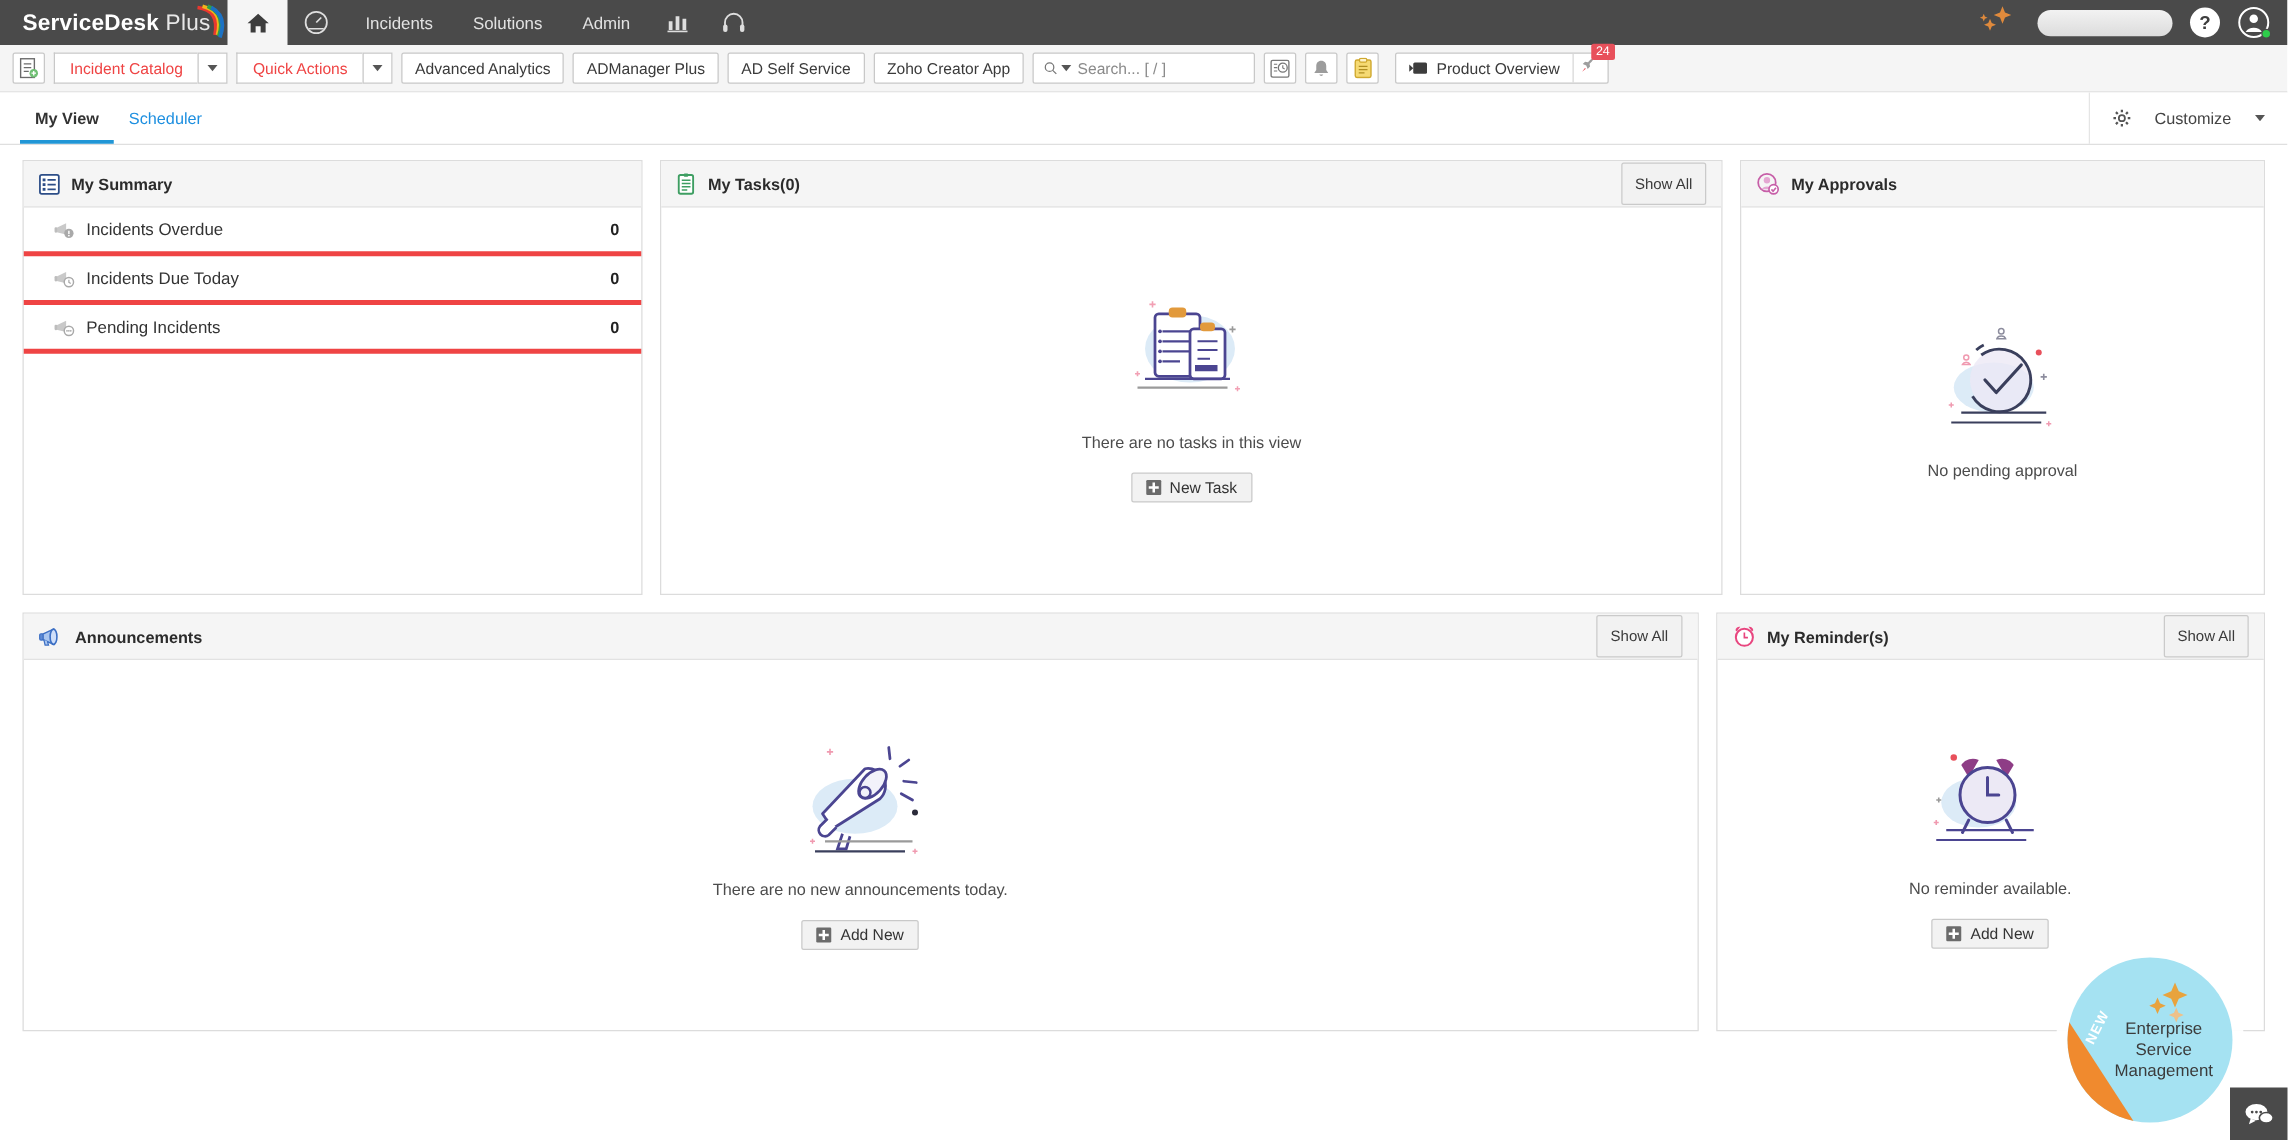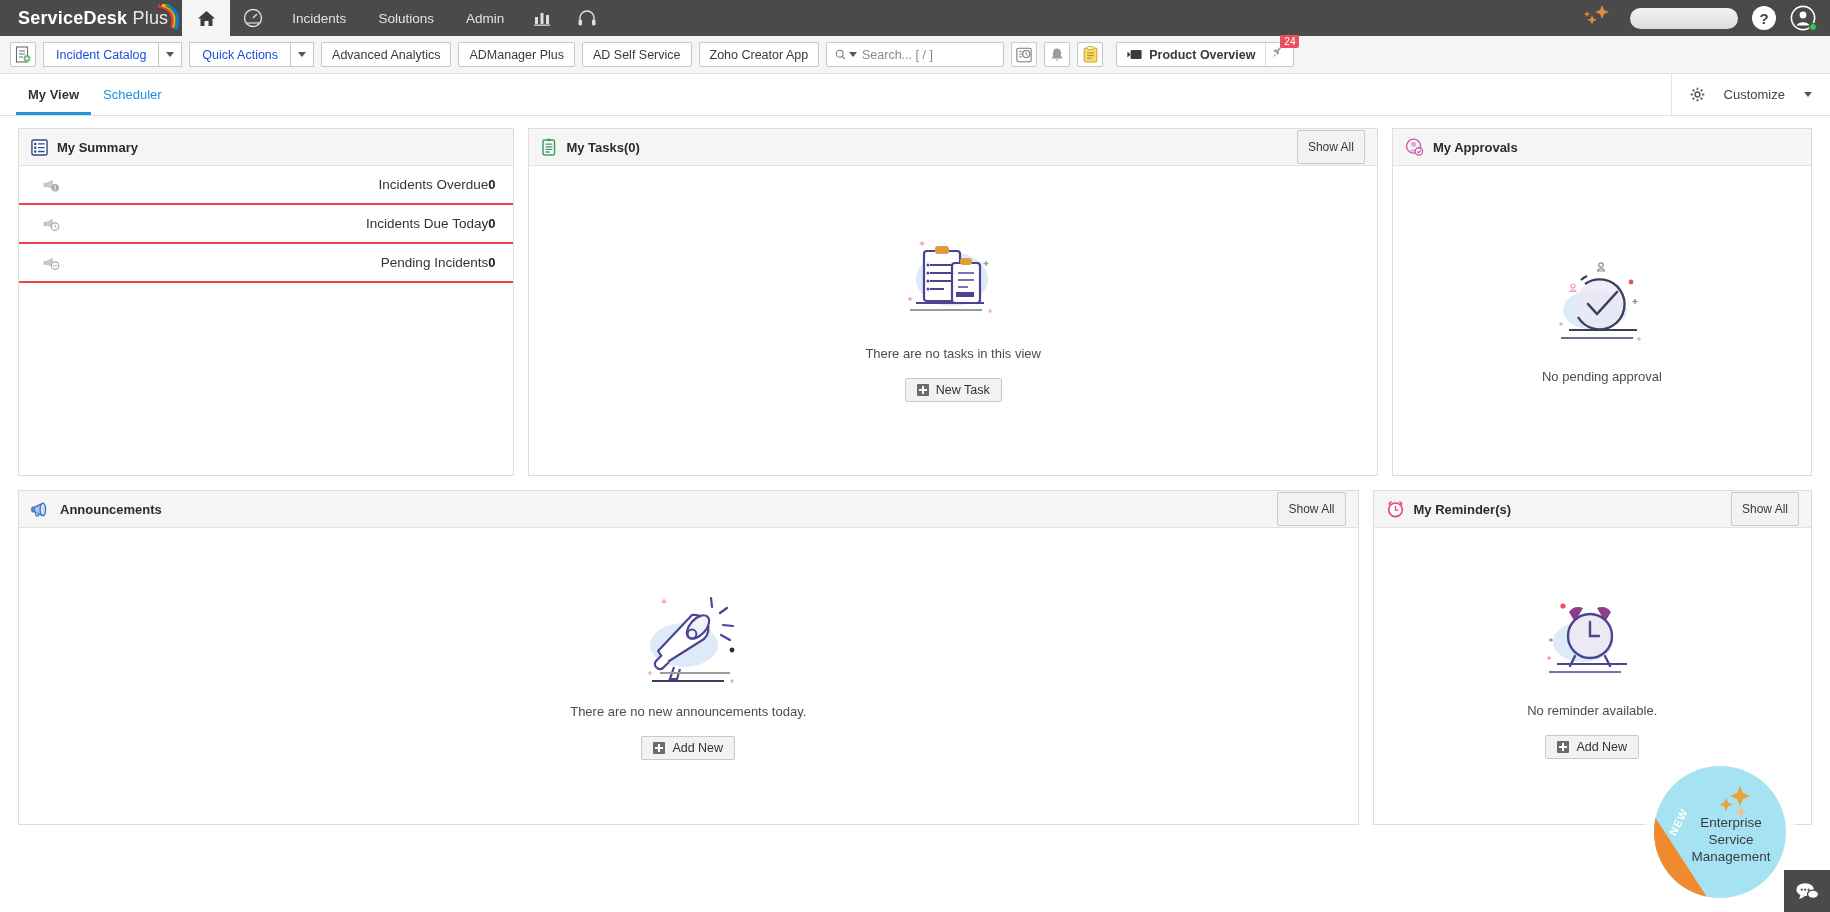--- a/index.html
+++ b/index.html
@@ -74,21 +74,21 @@
   }
   .tb-btn {
     height: 25px; border: 1px solid #c8c8c8; background: #fff;
     border-radius: 2px; font-size: 12.5px; color: #3a3a3a;
     padding: 0 10px; display: flex; align-items: center;
     cursor: pointer; white-space: nowrap;
   }
   .tb-split { display: flex; }
   .tb-split .lbl {
     height: 25px; border: 1px solid #c8c8c8; border-right: none;
-    background: #fff; font-size: 12.5px; color: #1d4ed8;
+    background: #fff; font-size: 12.5px; color: #ef4444;
     padding: 0 12px; display: flex; align-items: center; white-space: nowrap;
   }
   .tb-split .arr {
     height: 25px; width: 24px; border: 1px solid #c8c8c8;
     background: #fff; display: flex; align-items: center; justify-content: center;
   }
   .caret { width: 0; height: 0; border-left: 4px solid transparent;
            border-right: 4px solid transparent; border-top: 5px solid #555; }
   .search-box {
     width: 178px; height: 25px; border: 1px solid #c8c8c8;
@@ -101,21 +101,21 @@
   }
   .search-box input::placeholder { color: #8a8a8a; }
   .po-group {
     display: flex; align-items: center; margin-left: 6px;
     border: 1px solid #c8c8c8; background: #fff;
     height: 25px; border-radius: 2px; position: relative;
   }
   .po-label {
     display: flex; align-items: center; gap: 6px;
     padding: 0 10px; font-size: 12.5px; color: #3a3a3a;
-    height: 100%; cursor: pointer; white-space: nowrap; font-weight: bold;
+    height: 100%; cursor: pointer; white-space: nowrap;
   }
   .po-rocket {
     width: 28px; height: 100%; border-left: 1px solid #d8d8d8;
     display: flex; justify-content: center;
     position: relative; cursor: pointer;
   }
   .po-badge {
     position: absolute; top: -8px; right: -6px;
     background: #e8505b; color: #fff; font-size: 10px;
     padding: 1px 4px; border-radius: 2px; line-height: 11px;
@@ -163,22 +163,22 @@
     border: 1px solid #cacaca; background: #f2f2f2;
     font-size: 12px; color: #3a3a3a; border-radius: 2px;
     cursor: pointer; display: flex; align-items: center;
   }
   .panel-body { flex: 1; display: flex; flex-direction: column; }
 
   
   .sum-row {
     display: flex; align-items: center;
     padding: 0 18px 0 24px; height: 39px;
-    border-bottom: 2px solid #ef4444;
-    font-size: 13.5px; color: #333; text-align: right;
+    border-bottom: 4px solid #ef4444;
+    font-size: 13.5px; color: #333;
   }
   .sum-row .ico { width: 26px; flex: none; display:flex; align-items:center; }
   .sum-row .nm { flex: 1; }
   .sum-row .ct { font-weight: bold; font-size: 13px; color: #222; }
 
   
   .empty {
     flex: 1; display: flex; flex-direction: column;
     align-items: center; justify-content: center; gap: 5px;
   }

